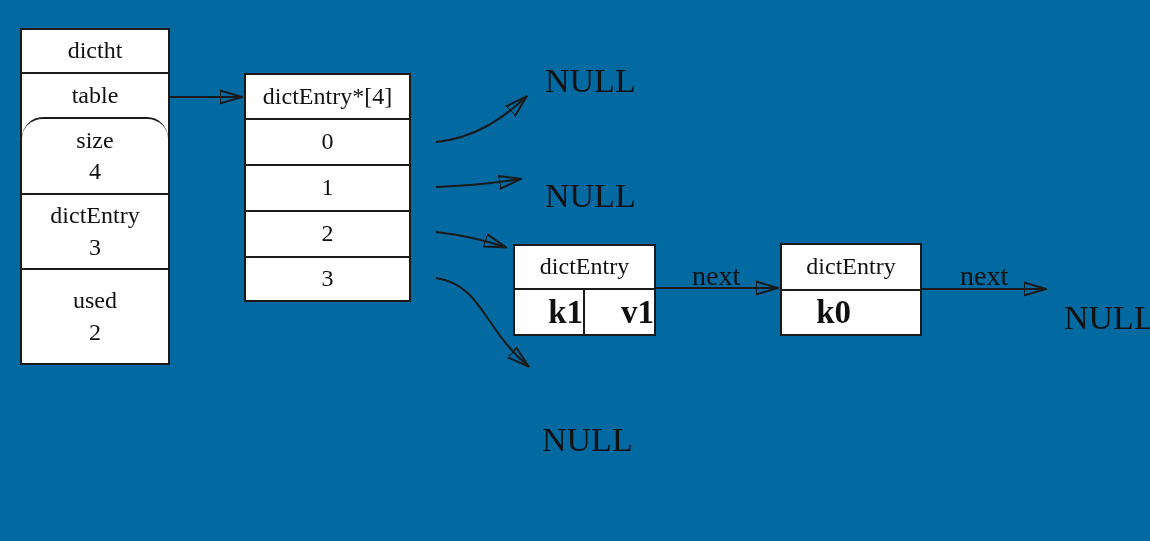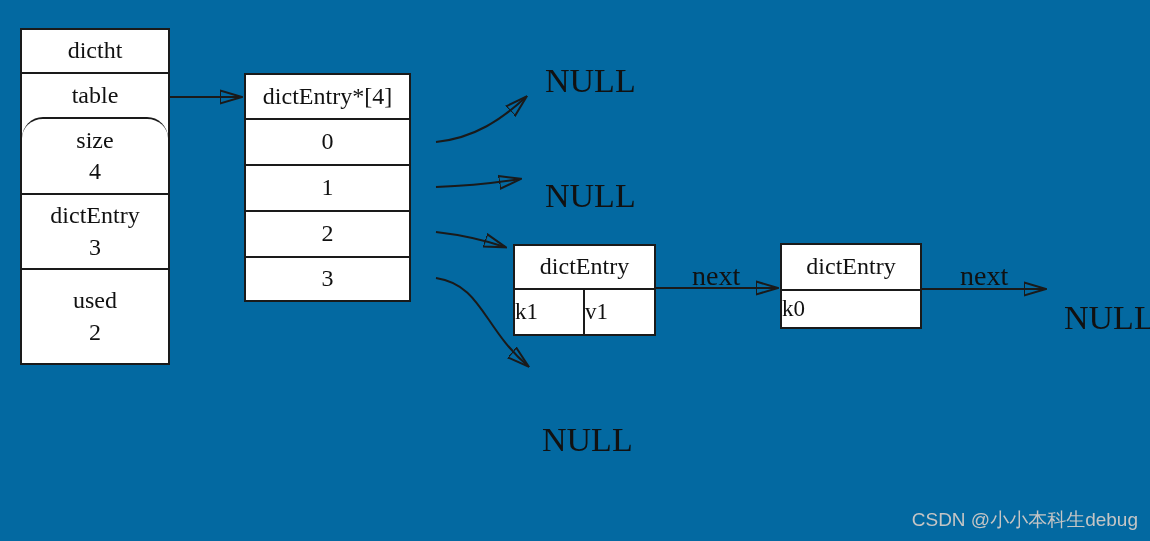--- a/index.html
+++ b/index.html
@@ -38,22 +38,23 @@
   .cells {
     box-sizing: border-box;
     border-top: 2px solid #1a1a1a;
     display: flex;
     flex-direction: row;
   }
   .cell {
     box-sizing: border-box;
     display: flex;
     align-items: center;
-    justify-content: flex-start;
-    font-size: 23px;
+    justify-content: flex-end;
+    font-size: 33px;
+    font-weight: bold;
   }
   .cell.divided { border-left: 2px solid #1a1a1a; }
   .floating-label {
     position: absolute;
     font-size: 34px;
     white-space: nowrap;
     z-index: 3;
     margin-top: 24px;
   }
   .next-label {
@@ -164,31 +165,30 @@
       <div class="cell divided" style="width:71px;">
         <span>v1</span>
       </div>
     </div>
   </div>
 
   <div class="box" style="left:780px; top:243px; width:142px;">
     <div class="row first" style="height:44px;">
       <span>dictEntry</span>
     </div>
-    <div class="cells" style="height:38px;">
+    <div class="cells" style="height:45px;">
       <div class="cell" style="width:69px;">
         <span>k0</span>
       </div>
     </div>
   </div>
 
   <span class="floating-label" style="left:545px; top:38px;">NULL</span>
   <span class="floating-label" style="left:545px; top:153px;">NULL</span>
   <span class="floating-label" style="left:542px; top:397px;">NULL</span>
   <span class="floating-label" style="left:1064px; top:275px;">NULL</span>
 
   <span class="next-label" style="left:692px; top:260px;">next</span>
   <span class="next-label" style="left:960px; top:260px;">next</span>
 
 
-  <div id="watermark">CSDN @小小本科生debug</div>
 
 </div>
 
 </body></html>

